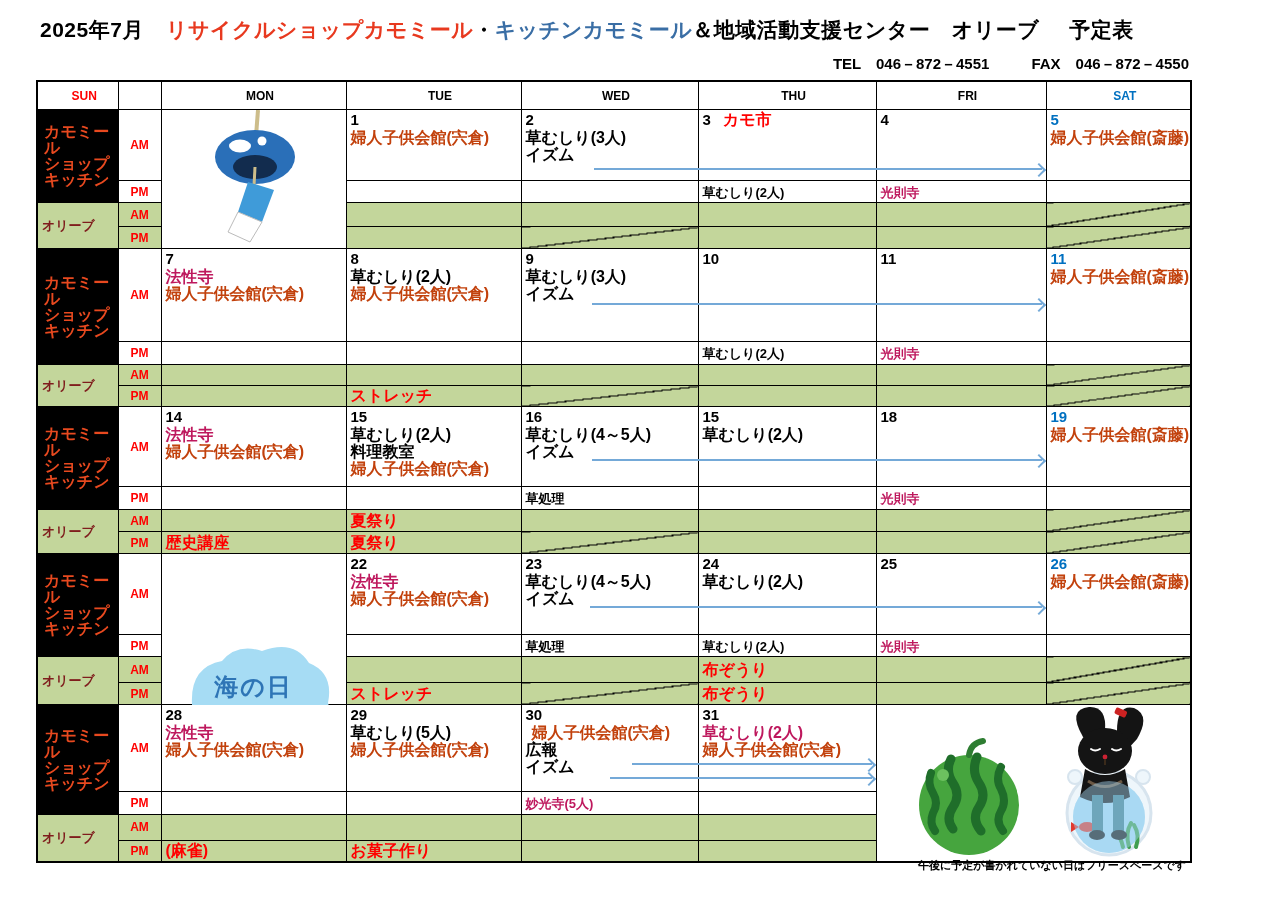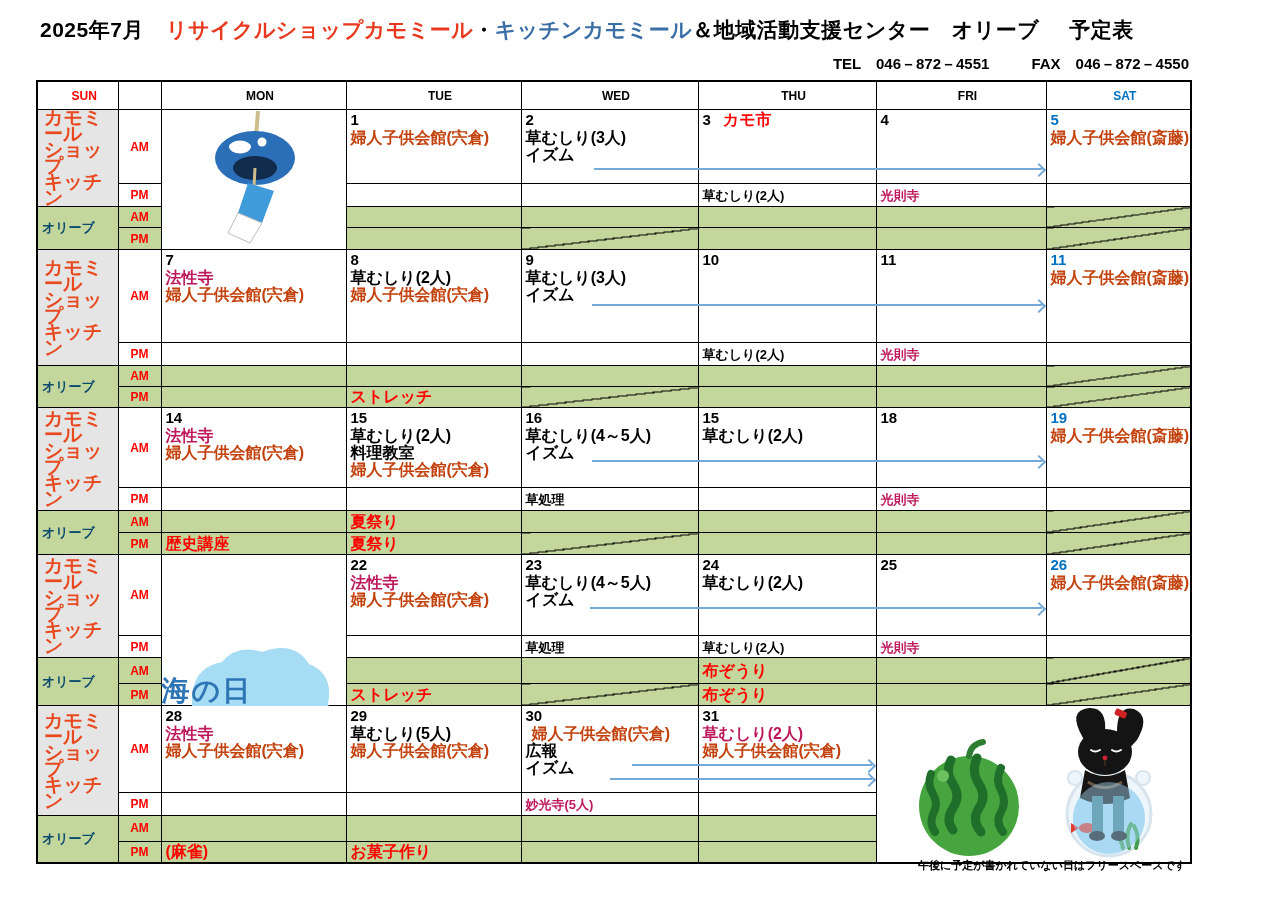--- a/index.html
+++ b/index.html
@@ -13,22 +13,22 @@
   .t-suffix{margin-left:30px;}
   .telfax{position:absolute;left:35px;top:55px;width:1154px;text-align:right;font-size:15px;}
   .telfax span{margin-left:42px;}
   
   table.cal{position:absolute;left:36px;top:80px;width:1154px;border-collapse:collapse;
             table-layout:fixed;border:2px solid #000;}
   .cal th,.cal td{border:1px solid #000;padding:0;margin:0;overflow:visible;}
   .cal th{font-size:12px;height:27px;text-align:center;padding-left:13px;}
   .th-sun{color:#ff0000;}
   .th-sat{color:#0070c0;}
-  td.lb{font-size:19px;line-height:16px;vertical-align:middle;padding:0 0 0 6px;color:#e8491f;background:#e5e5e5;}
-  td.lbo{font-size:13px;vertical-align:middle;padding:0 0 0 4px;color:#0c4a6e;}
+  td.lb{font-size:16px;line-height:16px;vertical-align:middle;padding:0 0 0 6px;color:#e8491f;background:#000000;}
+  td.lbo{font-size:13px;vertical-align:middle;padding:0 0 0 4px;color:#7f1d1d;}
   td.ap{font-size:12px;color:#ff0000;text-align:center;vertical-align:middle;}
   td.day{vertical-align:top;padding:1px 4px;background:#fff;position:relative;}
   td.g{background:#c3d69b;vertical-align:middle;padding:0 4px;}
   td.sl{background-image:linear-gradient(to bottom right,transparent 48.6%,#000 48.6%,#000 51.4%,transparent 51.4%);}
   .date{font-size:15px;line-height:18px;font-weight:700;}
   td.sat .date{color:#0070c0;}
   .ev{font-size:16px;line-height:17px;white-space:nowrap;}
   .c-blue{color:#c2410c;}
   .c-purple{color:#be185d;}
   .c-red{color:#ff0000;}
@@ -44,22 +44,22 @@
   .a-w4{top:52px;left:68px;width:452px;}
   .a-w5a{top:58px;left:110px;width:240px;}
   .a-w5b{top:72px;left:88px;width:262px;}
   
   .h71{height:71px}.h22{height:22px}.h21{height:21px}.h93{height:93px}.h23{height:23px}
   .h80{height:80px}.h81{height:81px}.h26{height:26px}.h87{height:87px}
   
   td.ill{vertical-align:middle;text-align:center;background:#fff;padding:0;}
   .marine{position:relative;width:100%;height:100%;}
   .marine svg{position:absolute;left:0;top:0;}
-  .marine-text{position:absolute;left:0;top:42px;width:100%;text-align:left;
-    font-size:28px;font-weight:700;color:#2e75b6;letter-spacing:2px;}
+  .marine-text{position:absolute;left:0;top:42px;width:100%;text-align:center;
+    font-size:24px;font-weight:700;color:#2e75b6;letter-spacing:2px;}
   .foot{position:absolute;left:36px;top:858px;width:1150px;text-align:right;font-size:11px;}
 </style>
 </head>
 <body>
 
 <div class="page">
 
   <div class="title">
     <span>2025年7月</span><span class="sp t-red">リサイクルショップカモミール</span><span>・</span><span class="t-blue">キッチンカモミール</span><span>＆地域活動支援センター　オリーブ</span><span class="t-suffix">予定表</span>
   </div>

